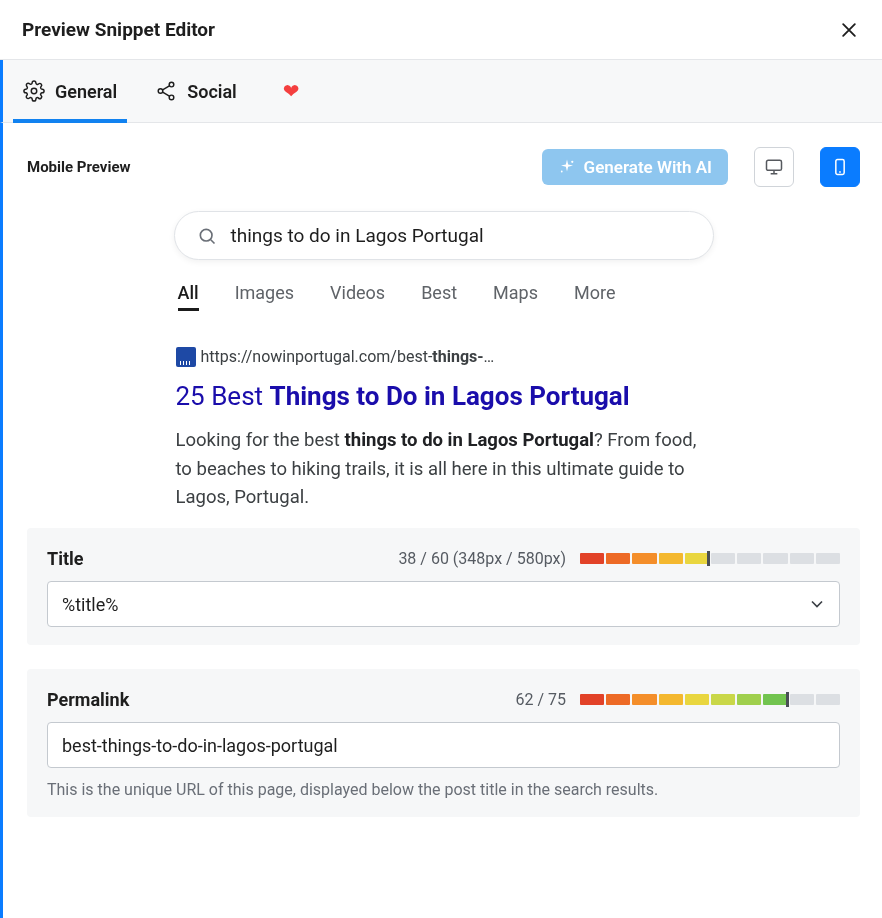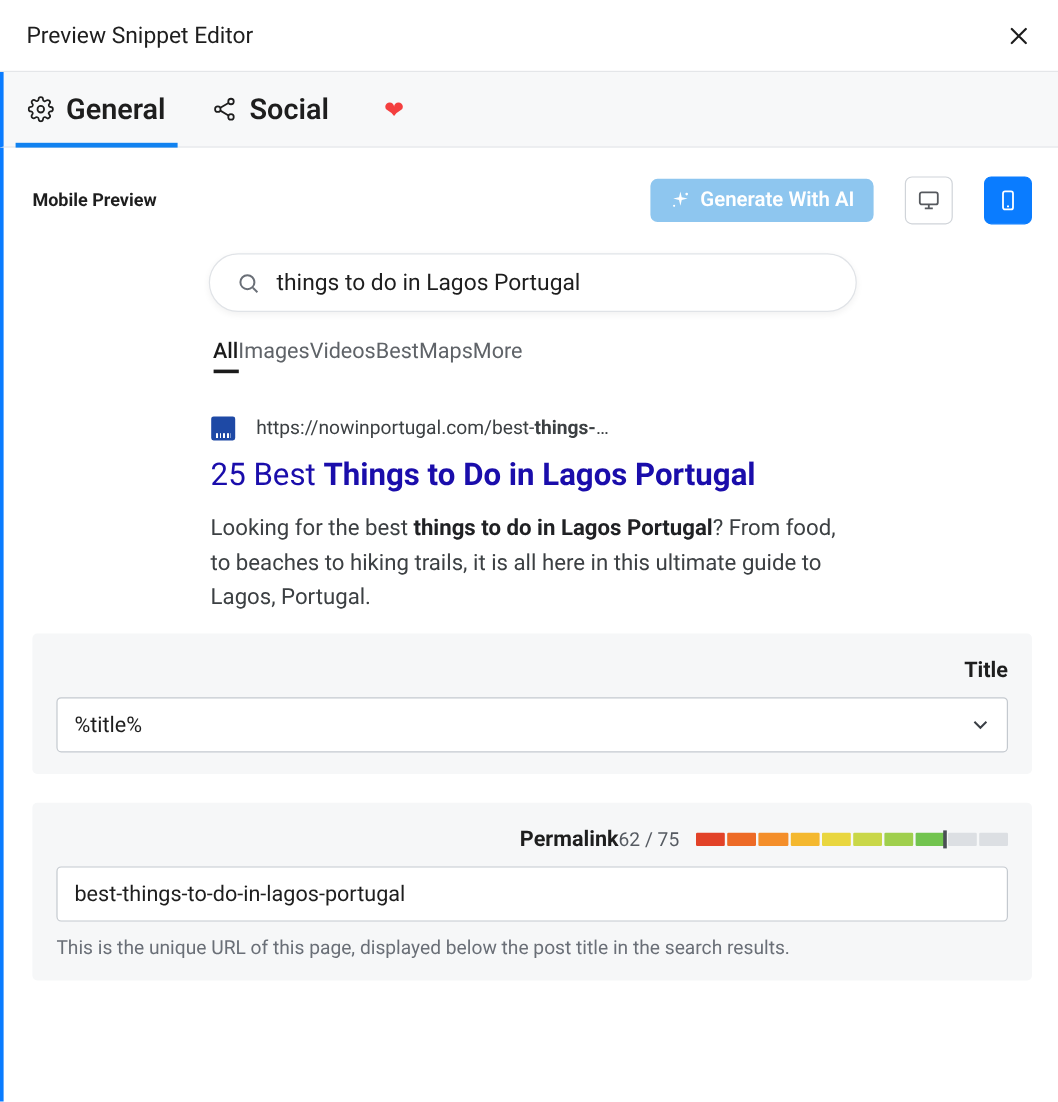--- a/index.html
+++ b/index.html
@@ -15,21 +15,21 @@
   
   .modal-header {
     display: flex;
     align-items: center;
     justify-content: space-between;
     padding: 18px 22px 18px 22px;
     border-bottom: 1px solid #e4e6e9;
   }
   .modal-title {
     font-size: 19px;
-    font-weight: 400;
+    font-weight: 700;
     color: #1e1e1e;
   }
   .close-btn {
     cursor: pointer;
     width: 22px; height: 22px;
     display: flex; align-items: center; justify-content: center;
   }
   .close-btn svg { width: 20px; height: 20px; stroke: #1e1e1e; stroke-width: 2.2; }
 
   
@@ -43,21 +43,21 @@
     display: flex;
     align-items: center;
     gap: 38px;
     height: 62px;
     position: relative;
   }
   .tab {
     display: flex;
     align-items: center;
     gap: 10px;
-    font-size: 24px;
+    font-size: 18px;
     font-weight: 600;
     color: #1e1e1e;
     cursor: pointer;
     height: 100%;
     position: relative;
   }
   .tab.active::after {
     content: "";
     position: absolute;
     left: -10px;
@@ -135,41 +135,42 @@
     padding: 12px 22px;
     box-shadow: 0 2px 6px rgba(0,0,0,0.06);
     margin-bottom: 22px;
     background: #fff;
   }
   .searchbox svg { width: 20px; height: 20px; stroke: #6a6f77; stroke-width: 2; fill: none; }
   .search-text { font-size: 19px; color: #1e1e1e; }
 
   .serp-tabs {
     display: flex;
+    gap: 36px;
     font-size: 18px;
     color: #5f6368;
     margin-bottom: 36px;
     padding: 0 4px;
   }
   .serp-tab { cursor: pointer; position: relative; padding-bottom: 8px; }
   .serp-tab.active { color: #1b1b1b; font-weight: 500; }
   .serp-tab.active::after {
     content: "";
     position: absolute;
     left: 0; right: 0; bottom: 0;
     height: 3px; background: #1b1b1b;
   }
 
   .result {
     padding: 0 2px;
   }
   .result-urlrow {
     display: flex;
     align-items: center;
-    gap: 18px;
+    gap: 5px;
     margin-bottom: 12px;
   }
   .favicon {
     width: 20px; height: 20px;
     background: #1e49a5;
     border-radius: 2px;
     display: inline-flex;
     align-items: flex-end;
     justify-content: center;
     padding-bottom: 2px;
@@ -203,21 +204,21 @@
   
   .field-card {
     background: #f6f7f8;
     border-radius: 4px;
     padding: 20px 20px 18px 20px;
     margin-bottom: 24px;
   }
   .field-header {
     display: flex;
     align-items: center;
-    justify-content: flex-end;
+    justify-content: space-between;
     margin-bottom: 12px;
   }
   .field-label { font-size: 18px; font-weight: 700; color: #1e1e1e; }
   .field-meta {
     display: flex;
     align-items: center;
     gap: 14px;
   }
   .field-count { font-size: 16px; color: #565b62; }
   .progress-bar {
@@ -351,20 +352,37 @@
       </div>
       <div class="result-desc">
         <span>Looking for the best </span><b>things to do in Lagos Portugal</b><span>? From food, to beaches to hiking trails, it is all here in this ultimate guide to Lagos, Portugal.</span>
       </div>
     </div>
   </div>
 
   <div class="field-card">
     <div class="field-header">
       <span class="field-label">Title</span>
+      <span class="field-meta">
+        <span class="field-count">38 / 60 (348px / 580px)</span>
+        <span class="progress-bar">
+            <span class="seg" style="background: rgb(226, 66, 40);"></span>
+            <span class="seg" style="background: rgb(237, 106, 38);"></span>
+            <span class="seg" style="background: rgb(244, 142, 42);"></span>
+            <span class="seg" style="background: rgb(244, 184, 47);"></span>
+            <span class="seg" style="background: rgb(233, 214, 63); position: relative;">
+              <span style="position: absolute; right: -1px; top: -2px; bottom: -2px; width: 3px; background: rgb(74, 79, 85);"></span>
+            </span>
+            <span class="seg" style="background: rgb(220, 223, 227);"></span>
+            <span class="seg" style="background: rgb(220, 223, 227);"></span>
+            <span class="seg" style="background: rgb(220, 223, 227);"></span>
+            <span class="seg" style="background: rgb(220, 223, 227);"></span>
+            <span class="seg" style="background: rgb(220, 223, 227);"></span>
+          </span>
+      </span>
     </div>
     <div class="field-input">
       <span>%title%</span>
       <span class="chev">
         <svg viewBox="0 0 24 24">
             <path d="M6 9 L12 15 L18 9"></path>
           </svg>
       </span>
     </div>
   </div>

